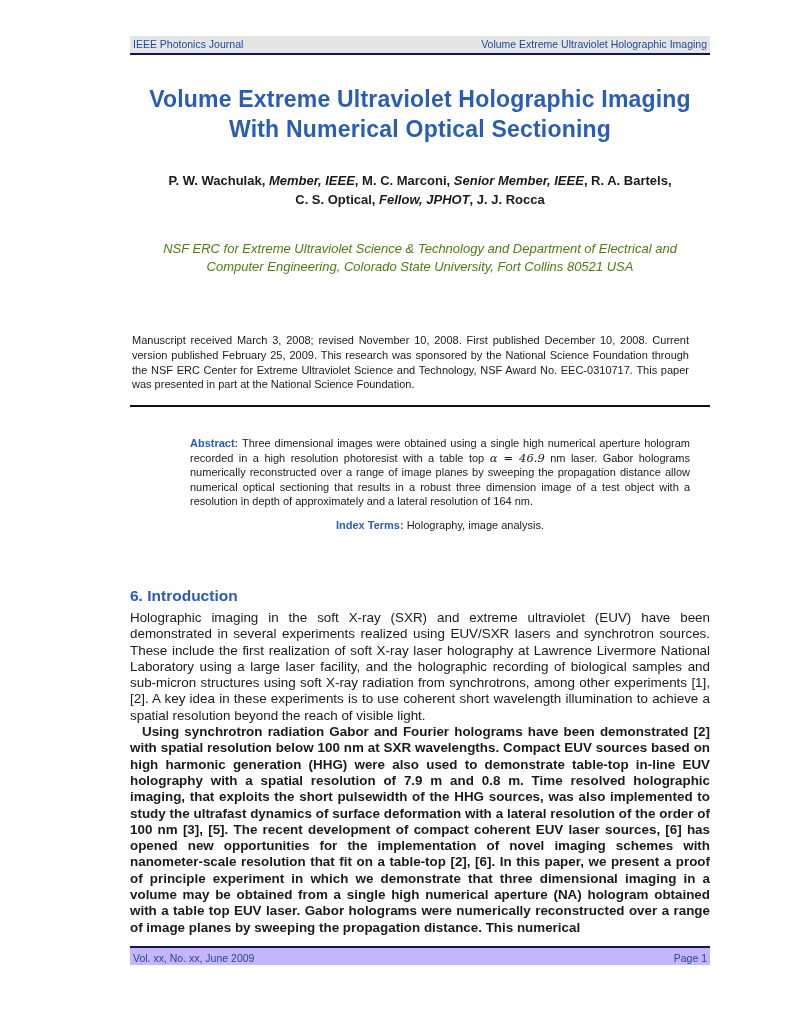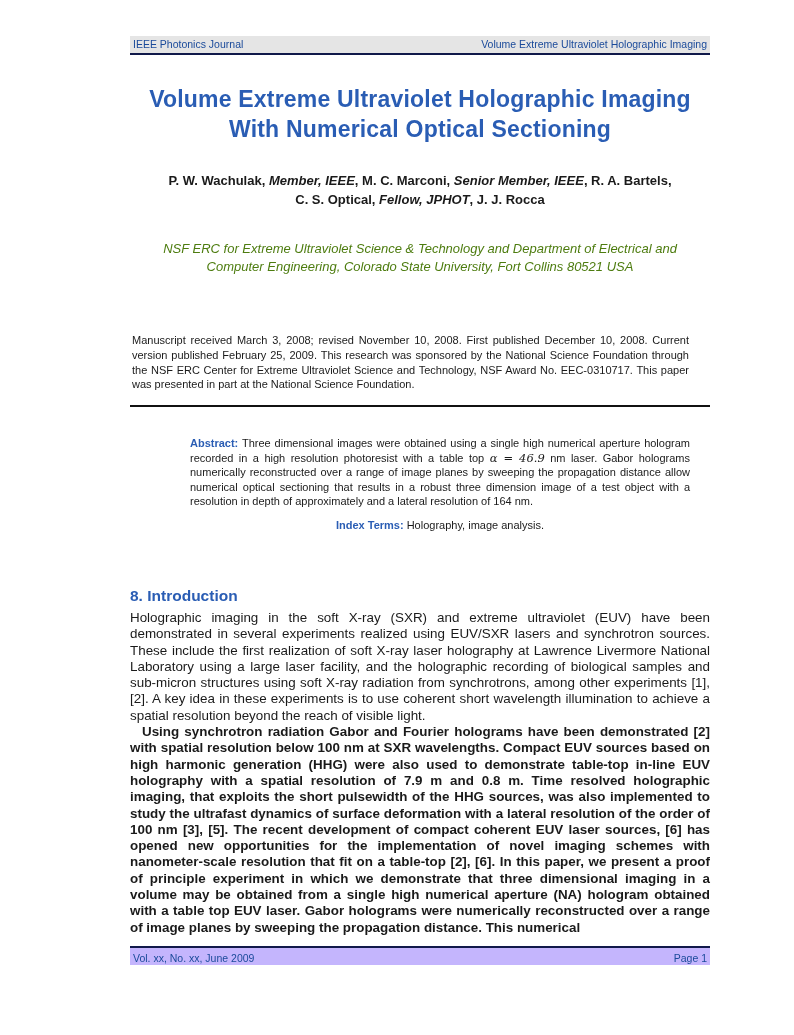--- a/index.html
+++ b/index.html
@@ -156,21 +156,21 @@
 
   <div class="manuscript-note">Manuscript received March 3, 2008; revised November 10, 2008. First published December 10, 2008. Current version published February 25, 2009. This research was sponsored by the National Science Foundation through the NSF ERC Center for Extreme Ultraviolet Science and Technology, NSF Award No. EEC-0310717. This paper was presented in part at the National Science Foundation.</div>
 
   <div class="mid-rule"></div>
 
   <div class="abstract-block">
     <div><span class="blue-label">Abstract:</span><span> Three dimensional images were obtained using a single high numerical aperture hologram recorded in a high resolution photoresist with a table top </span><span class="math">α = 46.9</span><span> nm laser. Gabor holograms numerically reconstructed over a range of image planes by sweeping the propagation distance allow numerical optical sectioning that results in a robust three dimension image of a test object with a resolution in depth of approximately and a lateral resolution of 164 nm.</span></div>
     <div class="index-terms"><span class="blue-label">Index Terms:</span><span> Holography, image analysis.</span></div>
   </div>
 
-  <div class="section-heading">8. Introduction</div>
+  <div class="section-heading">6. Introduction</div>
 
   <div class="body-text">
     <p>Holographic imaging in the soft X-ray (SXR) and extreme ultraviolet (EUV) have been demonstrated in several experiments realized using EUV/SXR lasers and synchrotron sources. These include the first realization of soft X-ray laser holography at Lawrence Livermore National Laboratory using a large laser facility, and the holographic recording of biological samples and sub-micron structures using soft X-ray radiation from synchrotrons, among other experiments [1], [2]. A key idea in these experiments is to use coherent short wavelength illumination to achieve a spatial resolution beyond the reach of visible light.</p>
     <p class="indented">Using synchrotron radiation Gabor and Fourier holograms have been demonstrated [2] with spatial resolution below 100 nm at SXR wavelengths. Compact EUV sources based on high harmonic generation (HHG) were also used to demonstrate table-top in-line EUV holography with a spatial resolution of 7.9 m and 0.8 m. Time resolved holographic imaging, that exploits the short pulsewidth of the HHG sources, was also implemented to study the ultrafast dynamics of surface deformation with a lateral resolution of the order of 100 nm [3], [5]. The recent development of compact coherent EUV laser sources, [6] has opened new opportunities for the implementation of novel imaging schemes with nanometer-scale resolution that fit on a table-top [2], [6]. In this paper, we present a proof of principle experiment in which we demonstrate that three dimensional imaging in a volume may be obtained from a single high numerical aperture (NA) hologram obtained with a table top EUV laser. Gabor holograms were numerically reconstructed over a range of image planes by sweeping the propagation distance. This numerical</p>
   </div>
 
   <div class="footer-bar">
     <span>Vol. xx, No. xx, June 2009</span>
     <span>Page 1</span>
   </div>

